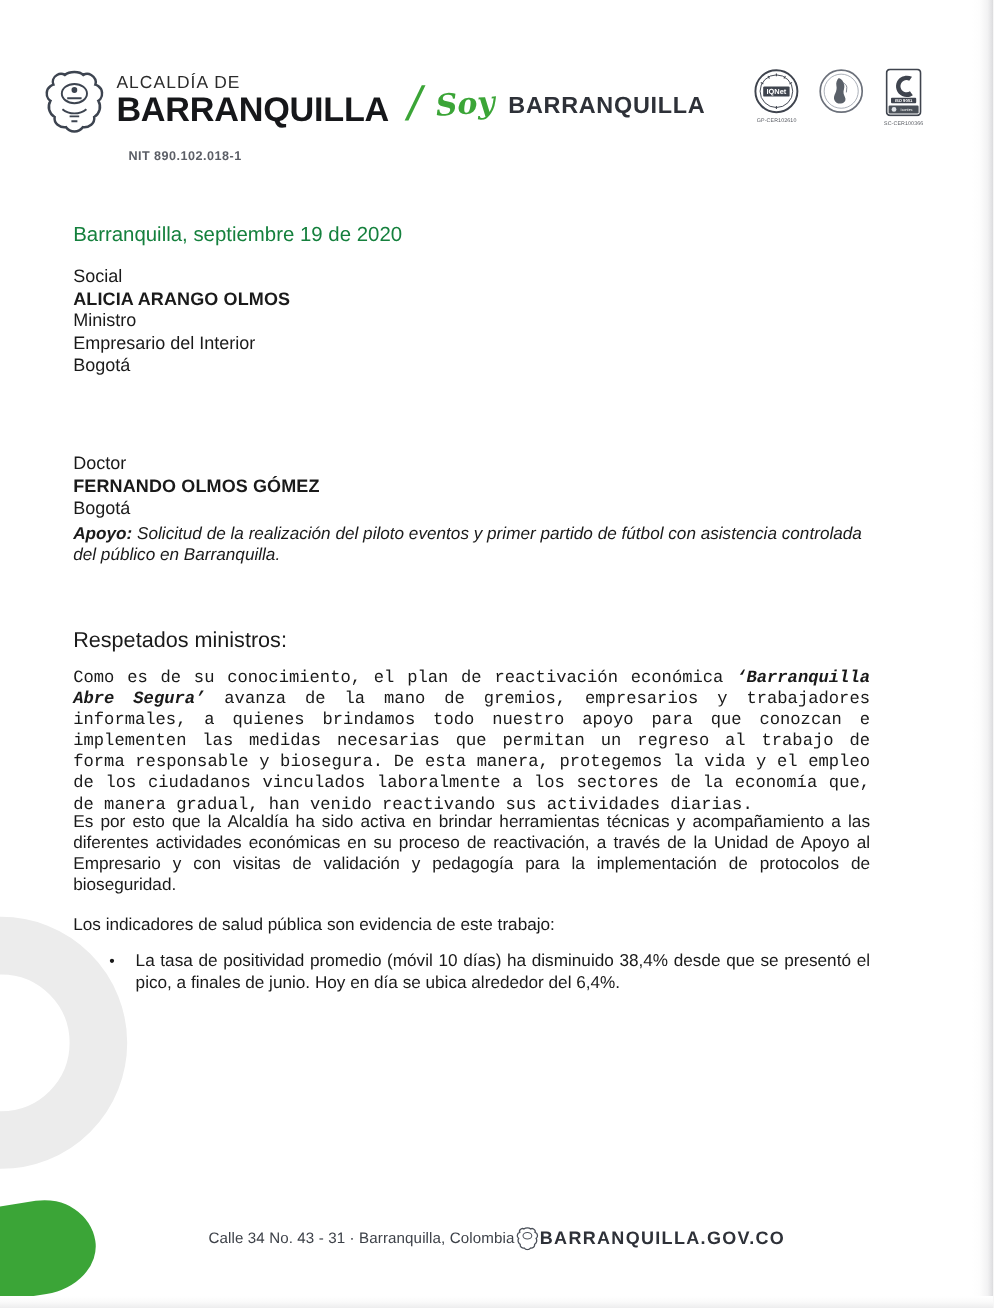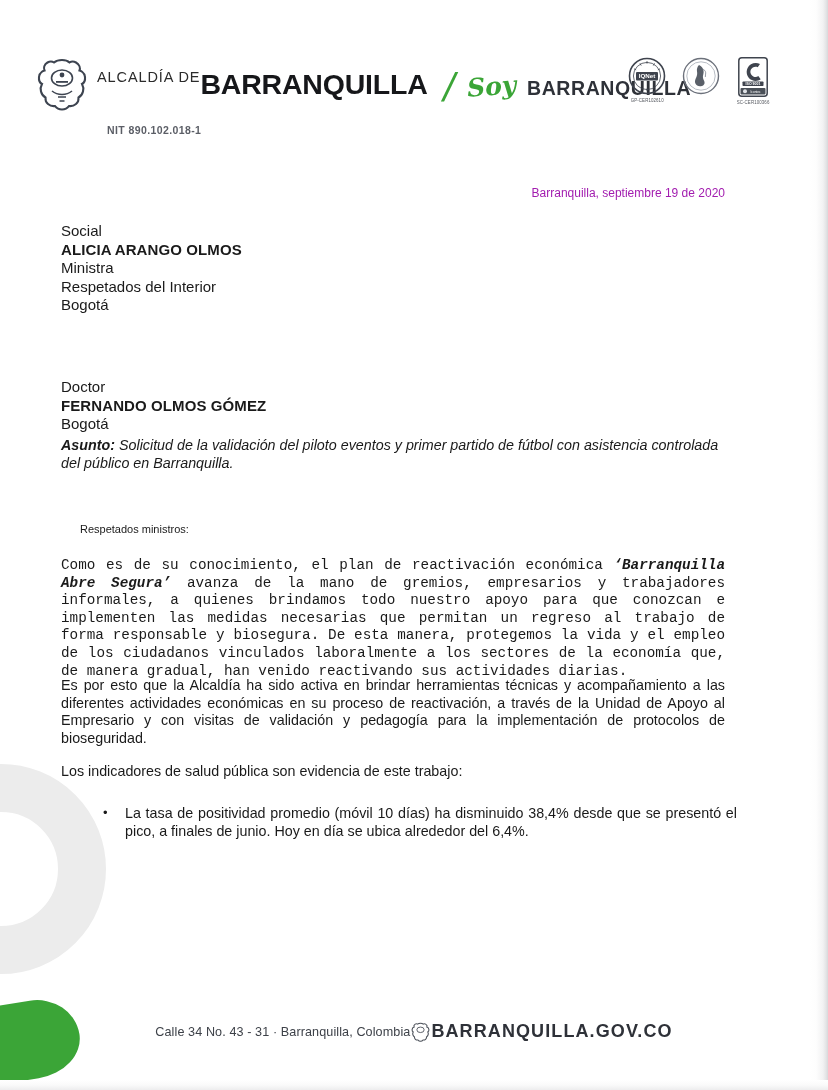--- a/index.html
+++ b/index.html
@@ -79,20 +79,21 @@
     align-items: center;
   }
   .crest {
     width: 52px;
     height: 54px;
     flex: none;
     margin-right: 9px;
   }
   .brand-words {
     display: flex;
+    flex-direction: column;
     justify-content: center;
     line-height: 1;
   }
   .alcaldia-de {
     font-size: 14.5px;
     letter-spacing: 0.9px;
     color: #2b2b2b;
     font-weight: 400;
     margin-bottom: 1px;
   }
@@ -171,23 +172,23 @@
     left: 61px;
     top: 0;
     width: 664px;
     color: #1a1a1a;
   }
   .date-line {
     position: absolute;
     left: 0;
     top: 186px;
     width: 664px;
-    text-align: right;
-    font-size: 12px;
-    color: #a21caf;
+    text-align: left;
+    font-size: 17px;
+    color: #15803d;
   }
   .recipient {
     position: absolute;
     left: 0;
     font-size: 15px;
     line-height: 18.6px;
   }
   .recipient-1 { top: 222px; }
   .recipient-2 { top: 330px; margin-top: 48px; }
   .recipient .name {
@@ -204,22 +205,21 @@
     font-style: italic;
   }
   .asunto b {
     font-style: italic;
     font-weight: bold;
   }
   .greeting {
     position: absolute;
     left: 0;
     top: 523px;
-    font-size: 11px;
-    margin-left: 19px;
+    font-size: 18px;
   }
   .para {
     position: absolute;
     left: 0;
     width: 664px;
     font-size: 14.3px;
     line-height: 17.6px;
     text-align: justify;
   }
   .para-1 { top: 557px; font-family: Liberation Mono, monospace; }
@@ -227,21 +227,21 @@
   .para-3 { top: 763px; }
   .para strong {
     font-weight: bold;
     font-style: italic;
   }
   .bullets {
     position: absolute;
     left: 0;
     top: 793px;
     width: 664px;
-    margin: 12px;
+    margin: 0;
     padding: 0;
     list-style: none;
   }
   .bullets li {
     position: relative;
     padding-left: 52px;
     font-size: 14.3px;
     line-height: 17.6px;
     text-align: justify;
   }
@@ -271,21 +271,21 @@
     letter-spacing: 0.1px;
   }
   .footer-crest {
     width: 19px;
     height: 20px;
     flex: none;
     position: relative;
     top: 0px;
   }
   .footer-site {
-    font-size: 18px;
+    font-size: 15px;
     font-weight: bold;
     letter-spacing: 1.1px;
     color: #2e3138;
   }
 </style>
 </head>
 <body>
 
 <div class="page">
 
@@ -357,33 +357,33 @@
     </div>
   </div>
 
   <div class="content">
 
     <div class="date-line">Barranquilla, septiembre 19 de 2020</div>
 
     <div class="recipient recipient-1">
       <div>Social</div>
       <div class="name">ALICIA ARANGO OLMOS</div>
-      <div>Ministra</div>
-      <div>Respetados del Interior</div>
+      <div>Ministro</div>
+      <div>Empresario del Interior</div>
       <div>Bogotá</div>
     </div>
 
     <div class="recipient recipient-2">
       <div>Doctor</div>
       <div class="name">FERNANDO OLMOS GÓMEZ</div>
       <div>Bogotá</div>
     </div>
 
     <div class="asunto">
-      <b>Asunto:</b><span> Solicitud de la validación del piloto eventos y primer partido de fútbol con asistencia controlada del público en Barranquilla.</span>
+      <b>Apoyo:</b><span> Solicitud de la realización del piloto eventos y primer partido de fútbol con asistencia controlada del público en Barranquilla.</span>
     </div>
 
     <div class="greeting">Respetados ministros:</div>
 
     <div class="para para-1">
       <span>Como es de su conocimiento, el plan de reactivación económica </span><strong>‘Barranquilla Abre Segura’</strong><span> avanza de la mano de gremios, empresarios y trabajadores informales, a quienes brindamos todo nuestro apoyo para que  conozcan e implementen las medidas necesarias que permitan un regreso al trabajo de forma responsable y biosegura. De esta manera, protegemos la vida y el empleo de los ciudadanos vinculados laboralmente a los sectores de la economía que, de manera gradual, han venido reactivando sus actividades diarias.</span>
     </div>
 
     <div class="para para-2">Es por esto que la Alcaldía ha sido activa en brindar herramientas técnicas y acompañamiento a las diferentes actividades económicas en su proceso de reactivación, a través de la Unidad de Apoyo al Empresario y con visitas de validación y pedagogía para la implementación de protocolos de bioseguridad.</div>
 

